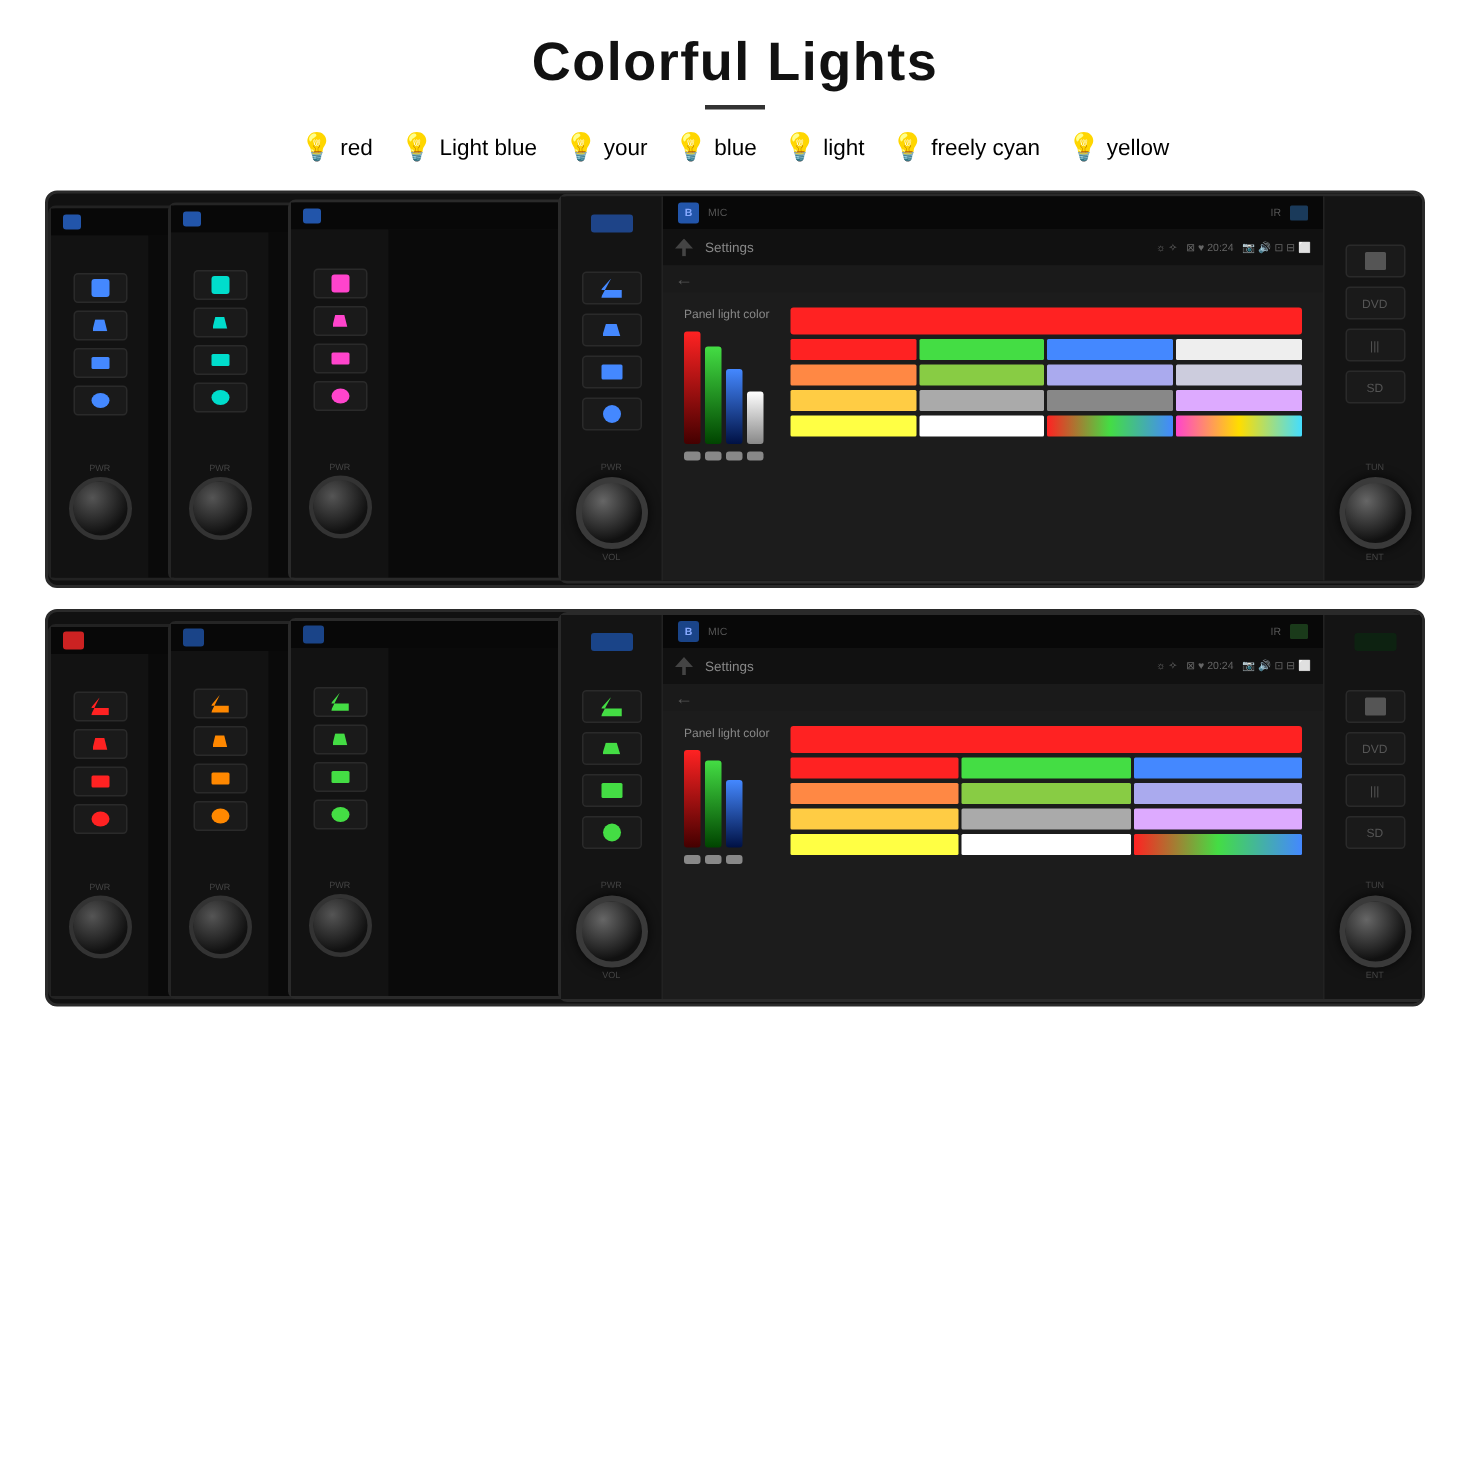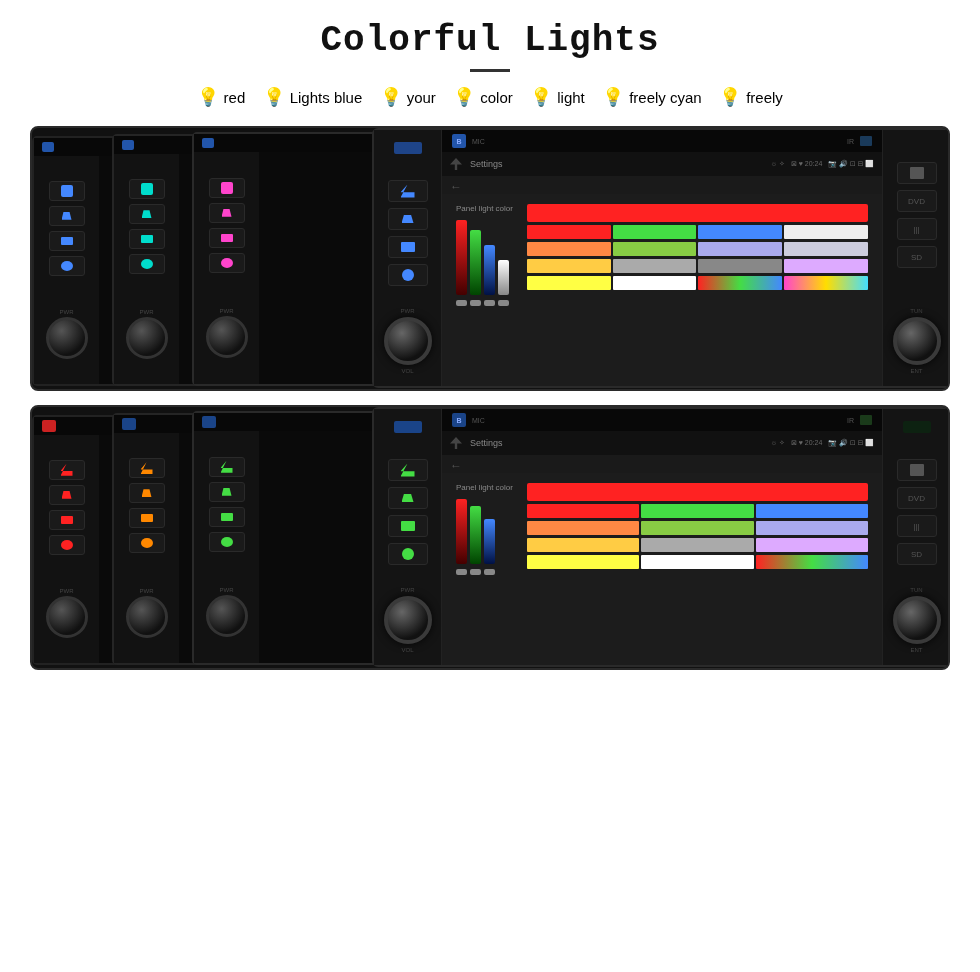--- a/index.html
+++ b/index.html
@@ -20,21 +20,20 @@
     .title-section {
       text-align: center;
       margin-bottom: 10px;
     }
 
     .main-title {
       font-size: 36px;
       font-weight: 900;
       color: #111;
       letter-spacing: 1px;
-      font-family: Liberation Mono, monospace;
     }
 
     .title-divider {
       width: 40px;
       height: 3px;
       background: #333;
       margin: 8px auto 14px auto;
     }
 
     .description {
@@ -105,41 +104,41 @@
     <div class="title-divider"></div>
   </div>
 
   <div class="color-indicators">
     <div class="color-item">
       <span style="font-size:18px; color:#ff2222;">💡</span>
       <span>red</span>
     </div>
     <div class="color-item">
       <span style="font-size:18px; color:#88aaff;">💡</span>
-      <span>Lights blue</span>
+      <span>Light blue</span>
     </div>
     <div class="color-item">
       <span style="font-size:18px; color:#00dddd;">💡</span>
       <span>your</span>
     </div>
     <div class="color-item">
       <span style="font-size:18px; color:#4488ff;">💡</span>
-      <span>color</span>
+      <span>blue</span>
     </div>
     <div class="color-item">
       <span style="font-size:18px; color:#ff44cc;">💡</span>
       <span>light</span>
     </div>
     <div class="color-item">
       <span style="font-size:18px; color:#aaeeff;">💡</span>
       <span>freely cyan</span>
     </div>
     <div class="color-item">
       <span style="font-size:18px; color:#ffdd00;">💡</span>
-      <span>freely</span>
+      <span>yellow</span>
     </div>
   </div>
 
   <div class="devices-section">
 
     <div class="stereo-wrapper">
 
       <div style="position:absolute;left:0;top:8px;width:315px;height:250px;background:#0d0d0d;border:2px solid #222;border-radius:5px;z-index:1;">
         <div style="height:18px;background:#080808;display:flex;align-items:center;padding:0 8px;gap:6px;">
           <div style="width:12px;height:10px;background:#2255aa;border-radius:2px;"></div>

